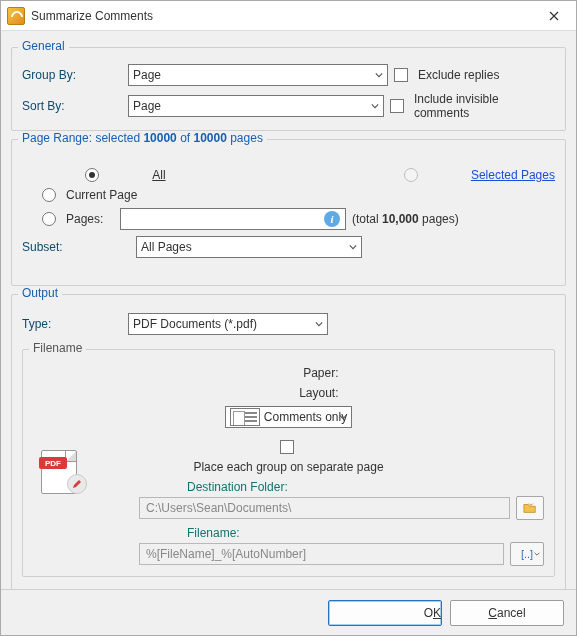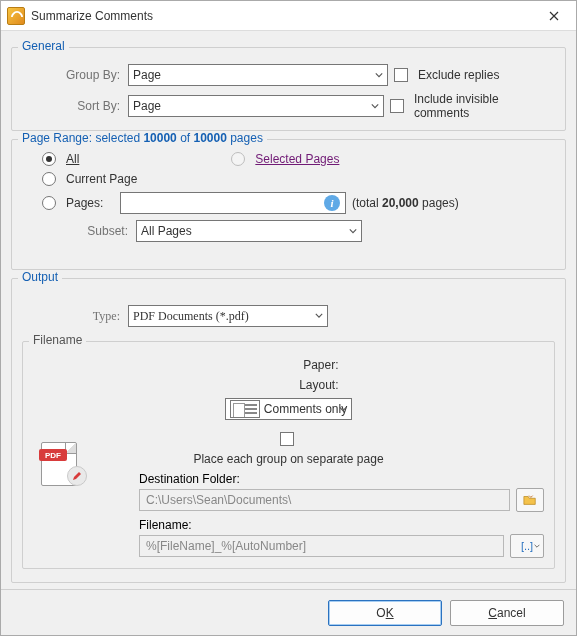--- a/index.html
+++ b/index.html
@@ -75,22 +75,21 @@
   }
   .legend.plain { color:#555; }
   .row {
     display:flex;
     align-items:center;
     margin-top:6px;
     gap:6px;
   }
   .label-col {
     width: 100px;
-    text-align:right;
-    color:#737373;
+    color:#0c4a6e;
     padding-right:2px;
     flex-shrink:0;
   }
   .select, .text-input {
     height:22px;
     border:1px solid #767676;
     background:#fff;
     font-size:12px;
     padding:1px 4px;
     display:flex;
@@ -114,21 +113,21 @@
     flex-shrink:0;
     margin-right:4px;
     position:relative;
   }
   .radio{border-radius:50%;}
   .radio.checked::after{
     content:"";position:absolute;width:6px;height:6px;border-radius:50%;
     background:#333;top:3px;left:3px;
   }
   .radio.disabled, .checkbox.disabled{border-color:#bdbdbd;background:#f4f4f4;}
-  .muted{color:#701a75;}
+  .muted{color:#1d4ed8;}
   .info-icon{
     width:16px;height:16px;border-radius:50%;
     background:#5fa9e6;color:#fff;
     display:flex;align-items:center;justify-content:center;
     font-style:italic;font-weight:bold;font-size:11px;font-family:Georgia,serif;
     margin-left:auto;margin-right:2px;
   }
   .small-btn{
     width:28px;height:24px;border:1px solid #a7a7a7;background:#f7f7f7;
     display:flex;align-items:center;justify-content:center;border-radius:2px;
@@ -175,23 +174,23 @@
   .footer{
     height:46px;border-top:1px solid #cfcfcf;
     display:flex;align-items:center;justify-content:flex-end;
     gap:8px;padding:0 12px;background:#f0f0f0;
   }
   .btn{
     width:114px;height:26px;border:1px solid #9c9c9c;border-radius:2px;
     background:#fdfdfd;display:flex;align-items:center;justify-content:center;
     font-size:12px;
   }
-  .btn.primary{border-color:#2a72c0;box-shadow:0 0 0 1px #a6cdf2 inset;}
+  .btn.primary{border-color:#2a72c0;box-shadow:0 0 0 1px #a6cdf2 inset;justify-content:flex-end;}
   .underline-key{text-decoration:underline;}
-  .field-title{color:#000000;margin-bottom:2px;margin-top:6px;}
+  .field-title{color:#0f766e;margin-bottom:2px;margin-top:6px;margin-left:48px;}
   .opt-row{display:flex;align-items:center;gap:6px;margin-top:6px;flex-direction:column;}
   .opt-label{width:100px;text-align:right;flex-shrink:0;}
   .dest-block{margin-left:106px;}
 </style>
 </head>
 <body>
 
 <div class="window">
 
   <div class="titlebar">
@@ -232,21 +231,21 @@
         <div class="checkbox"></div>
         <span>Include invisible comments</span>
       </div>
     </div>
 
     <div class="fieldset" style="padding-top:12px;padding-bottom:27px;">
       <div class="legend">
         <span>Page Range: selected </span><b>10000</b><span> of </span><b>10000</b><span> pages</span>
       </div>
 
-      <div class="row" style="margin-top:0;">
+      <div class="row" style="margin-top:16px;justify-content:space-between;">
         <div style="width:14px"></div>
         <div class="radio checked"></div>
         <span style="text-decoration:underline">All</span>
         <div style="width:140px"></div>
         <div class="radio disabled"></div>
         <span class="muted" style="text-decoration:underline">Selected Pages</span>
       </div>
 
       <div class="row">
         <div style="width:14px"></div>
@@ -256,39 +255,39 @@
 
       <div class="row">
         <div style="width:14px"></div>
         <div class="radio"></div>
         <span style="width:48px">Pages:</span>
         <div class="text-input" style="width:226px;position:relative">
           <input value="" style="">
           <div class="info-icon" style="position:absolute;right:3px;top:2px;">i</div>
         </div>
         <span>
-          <span>(total </span><b>20,000</b><span> pages)</span>
+          <span>(total </span><b>10,000</b><span> pages)</span>
         </span>
       </div>
 
       <div class="row">
         <div class="label-col" style="width:108px">Subset:</div>
         <div class="select" style="width:226px">
           <span>All Pages</span>
           <span class="caret"><svg viewBox="0 0 10 10">
                 <path d="M1 3 L5 7 L9 3" fill="none" stroke="#555" stroke-width="1.4"></path>
               </svg></span>
         </div>
       </div>
     </div>
 
     <div class="fieldset" style="padding-top:10px;padding-bottom:5px;position:relative;">
       <div class="legend">Output</div>
 
-      <div class="row" style="margin-top:16px;font-family:Liberation Serif, serif;">
+      <div class="row" style="margin-top:8px;">
         <div class="label-col">Type:</div>
         <div class="select" style="width:200px">
           <span>PDF Documents (*.pdf)</span>
           <span class="caret"><svg viewBox="0 0 10 10">
                 <path d="M1 3 L5 7 L9 3" fill="none" stroke="#555" stroke-width="1.4"></path>
               </svg></span>
         </div>
       </div>
 
       <div class="fieldset" style="margin-top:14px;padding-top:10px;position:relative;">

